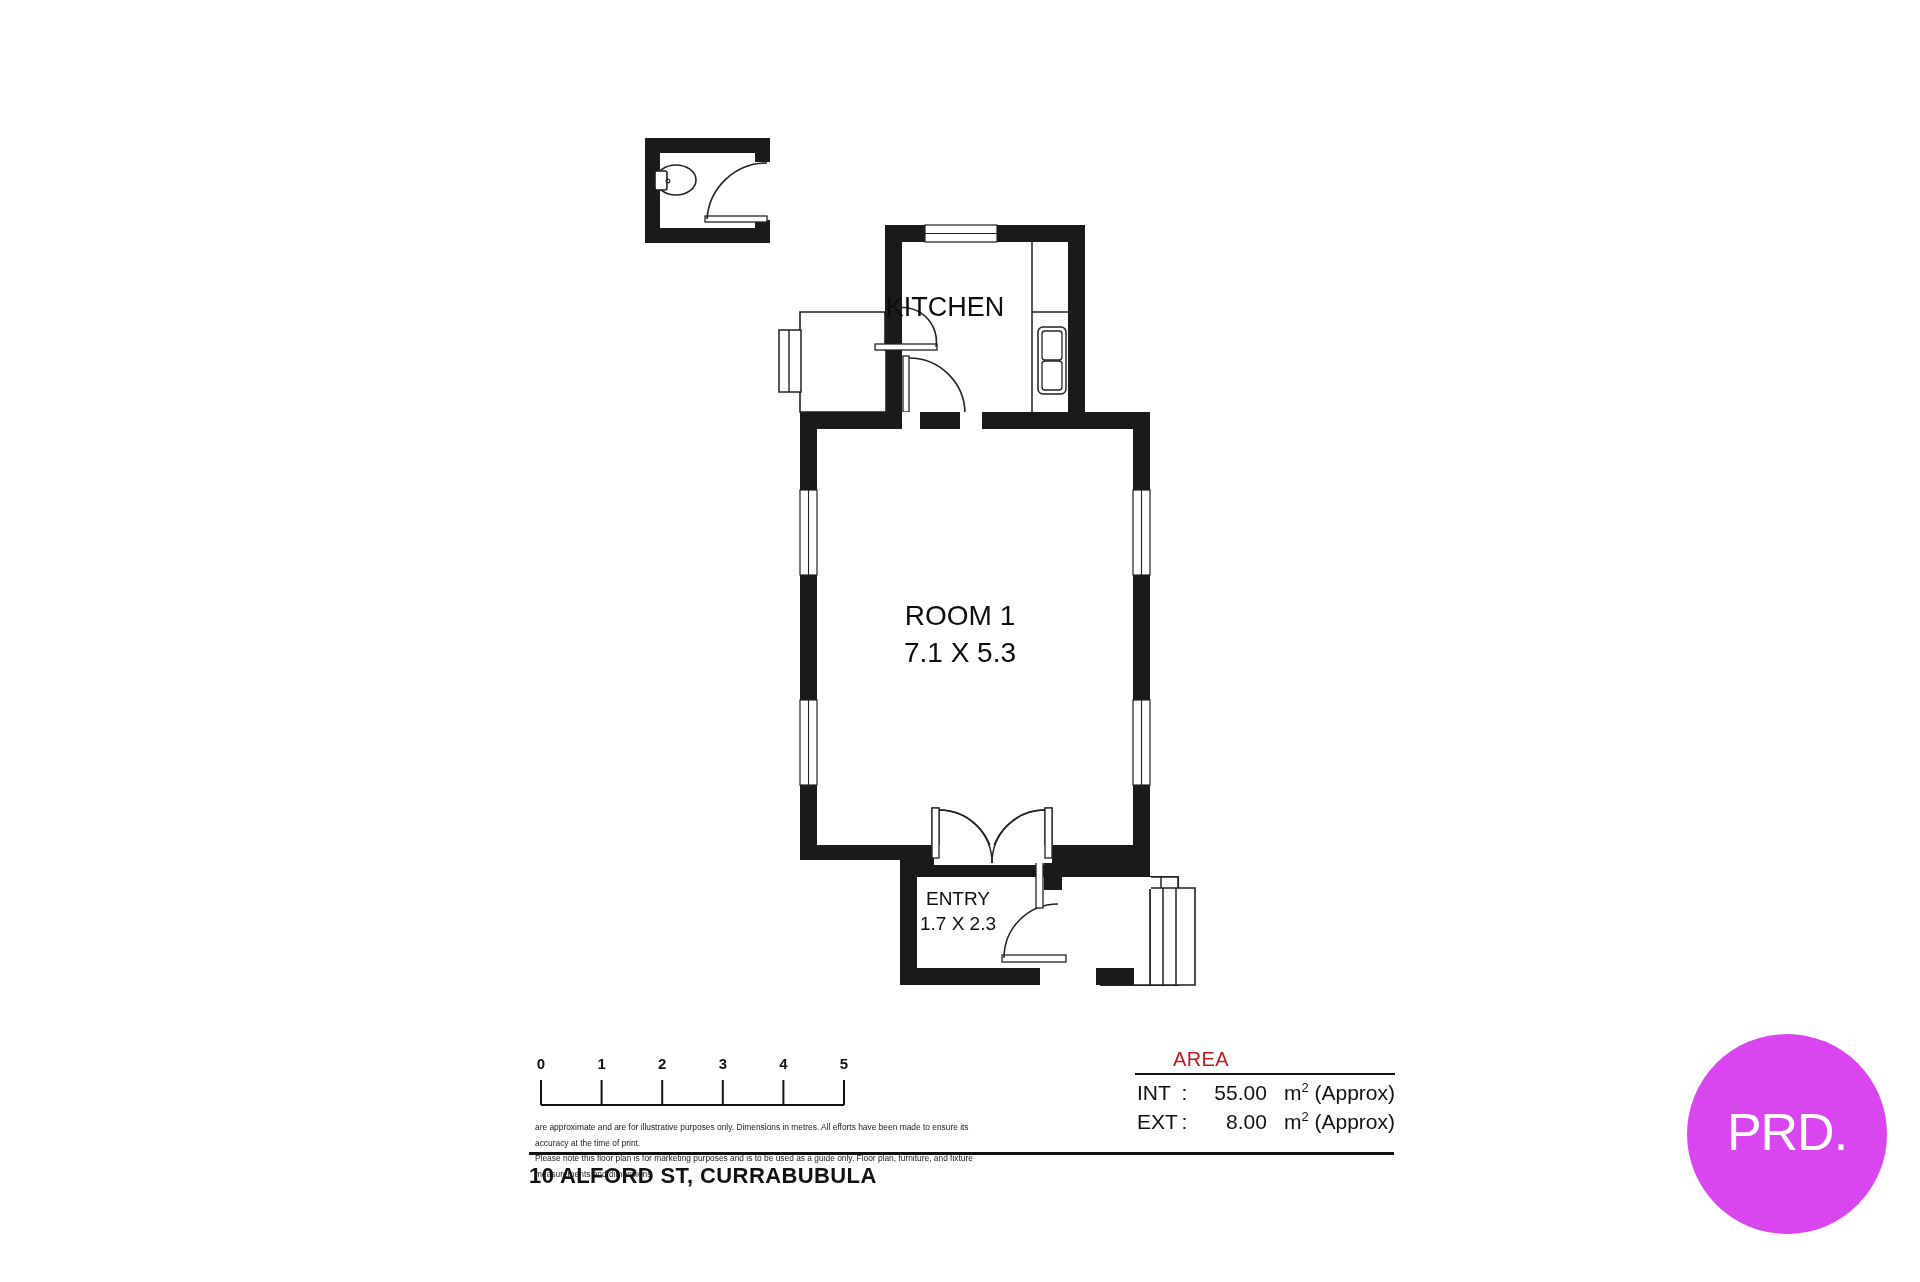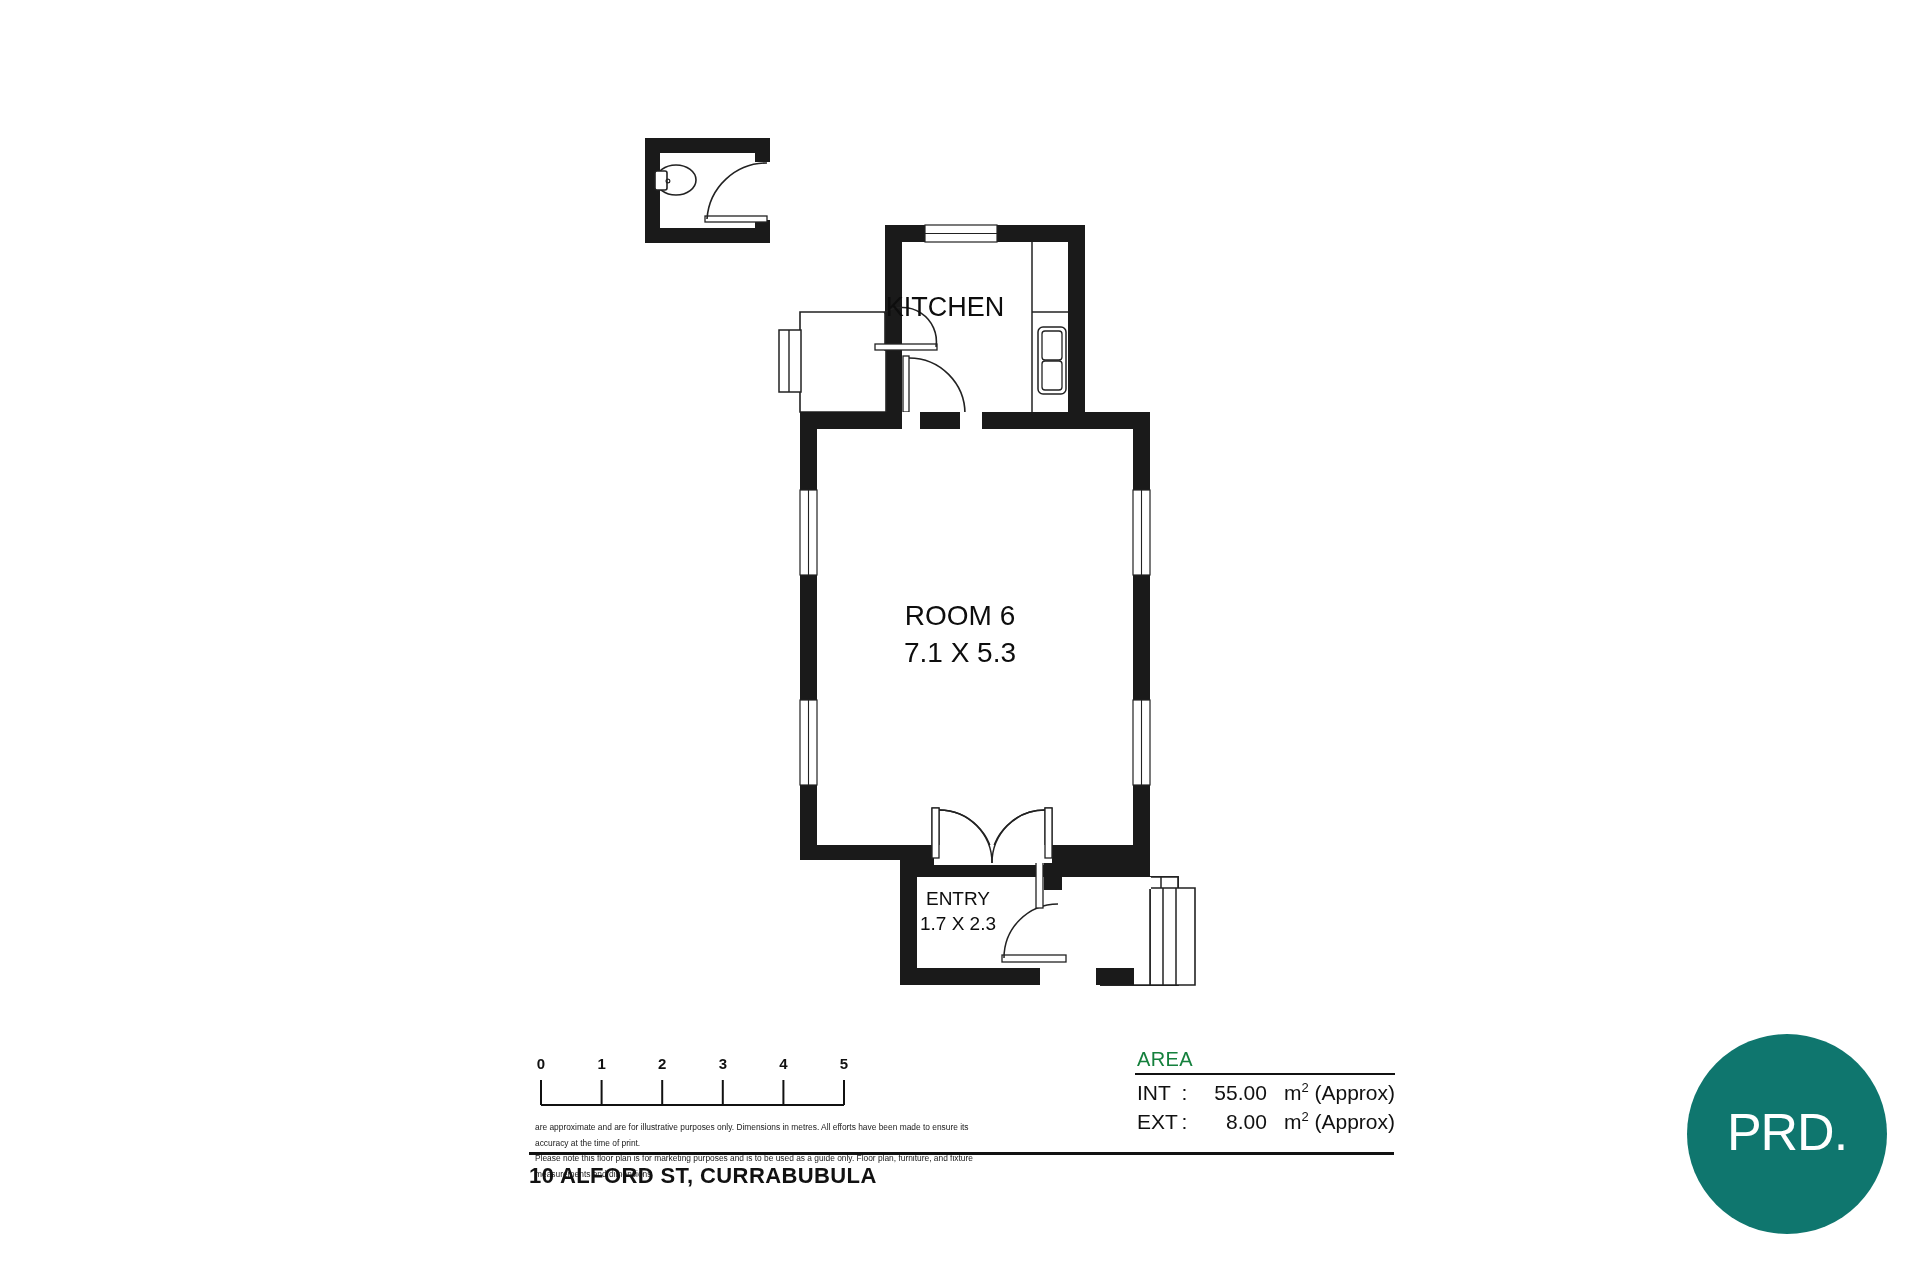--- a/index.html
+++ b/index.html
@@ -111,23 +111,24 @@
 
   
   #area-box {
     position: absolute;
     left: 1135px;
     top: 1048px;
     width: 260px;
   }
   #area-title {
     font-size: 20px;
-    color: #15803d;
+    color: #b91c1c;
     padding-left: 2px;
     letter-spacing: 0.4px;
+    margin-left: 36px;
   }
   #area-rule {
     width: 260px;
     height: 1.6px;
     background: #111;
     margin-top: 2px;
     margin-bottom: 3px;
   }
   .area-row {
     display: flex;
@@ -340,21 +341,21 @@
     <line x1="844" y1="1080" x2="844" y2="1105" stroke="#111" stroke-width="2"></line>
   </g>
 
 </svg>
 
 <div class="room-label" id="label-kitchen">
   <span class="rl-name">KITCHEN</span>
 </div>
 
 <div class="room-label" id="label-room1">
-  <span class="rl-name">ROOM 6</span>
+  <span class="rl-name">ROOM 1</span>
   <span class="rl-dims">7.1 X 5.3</span>
 </div>
 
 <div class="room-label" id="label-entry">
   <span class="rl-name">ENTRY</span>
   <span class="rl-dims">1.7 X 2.3</span>
 </div>
 
 <div id="scalebar">
   <div class="scale-numbers">
@@ -389,15 +390,15 @@
   </div>
 
   <div class="area-row">
     <span class="area-key">EXT</span>
     <span class="area-colon">:</span>
     <span class="area-val">8.00</span>
     <span class="area-unit"><span>m</span><sup>2</sup><span> (Approx)</span></span>
   </div>
 </div>
 
-<div id="prd-logo" style="background: #0f766e;">
+<div id="prd-logo" style="background: #d946ef;">
   <span id="prd-logo-text" style="color: rgb(255, 255, 255);">PRD.</span>
 </div>
 
 </body></html>

